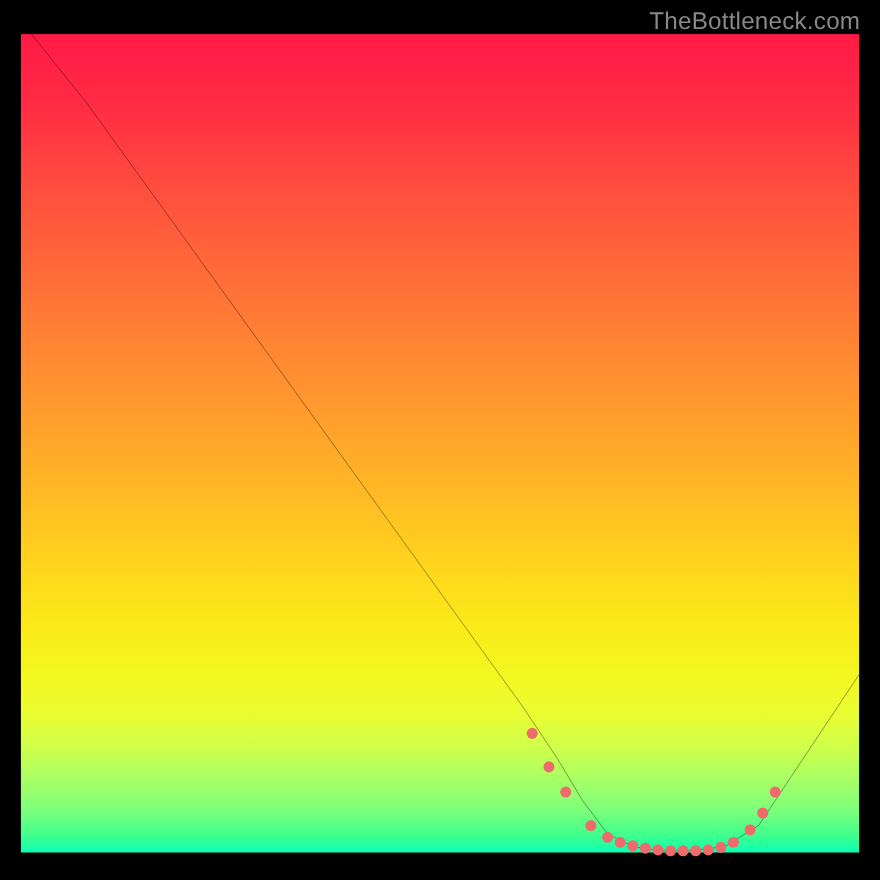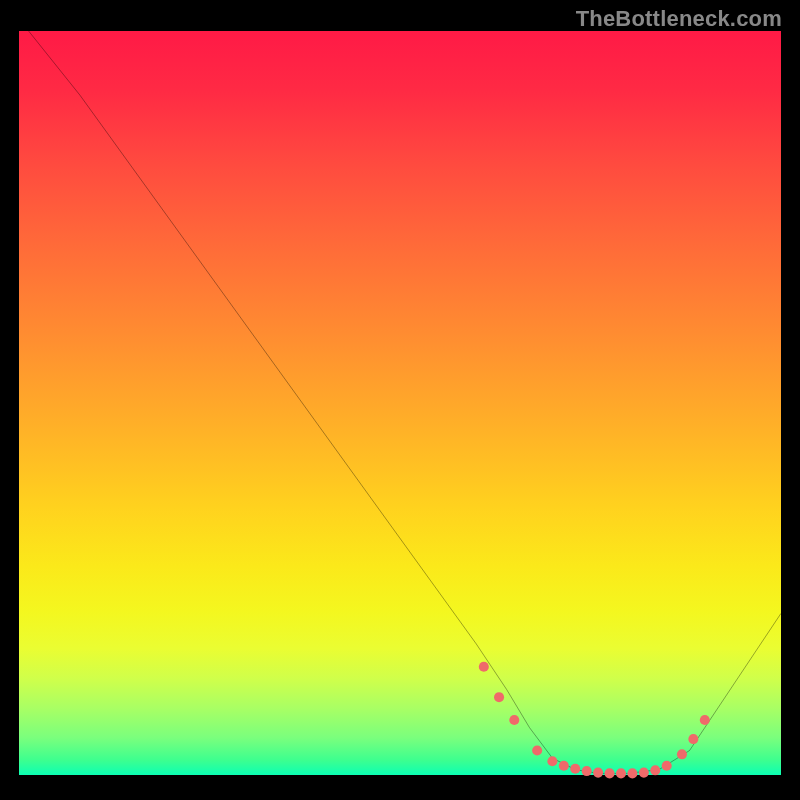--- a/index.html
+++ b/index.html
@@ -10,21 +10,21 @@
   position: relative;
   overflow: hidden;
 }
 .watermark {
   position: absolute;
   top: 6px;
   right: 18px;
   color: #888;
   font-family: Arial, Helvetica, sans-serif;
   font-size: 22px;
-  font-weight: 700;
+  font-weight: 400;
   letter-spacing: 0.2px;
   z-index: 5;
 }
 .plot {
   position: absolute;
   left: 19px;
   top: 19px;
   width: 762px;
   height: 762px;
 }

